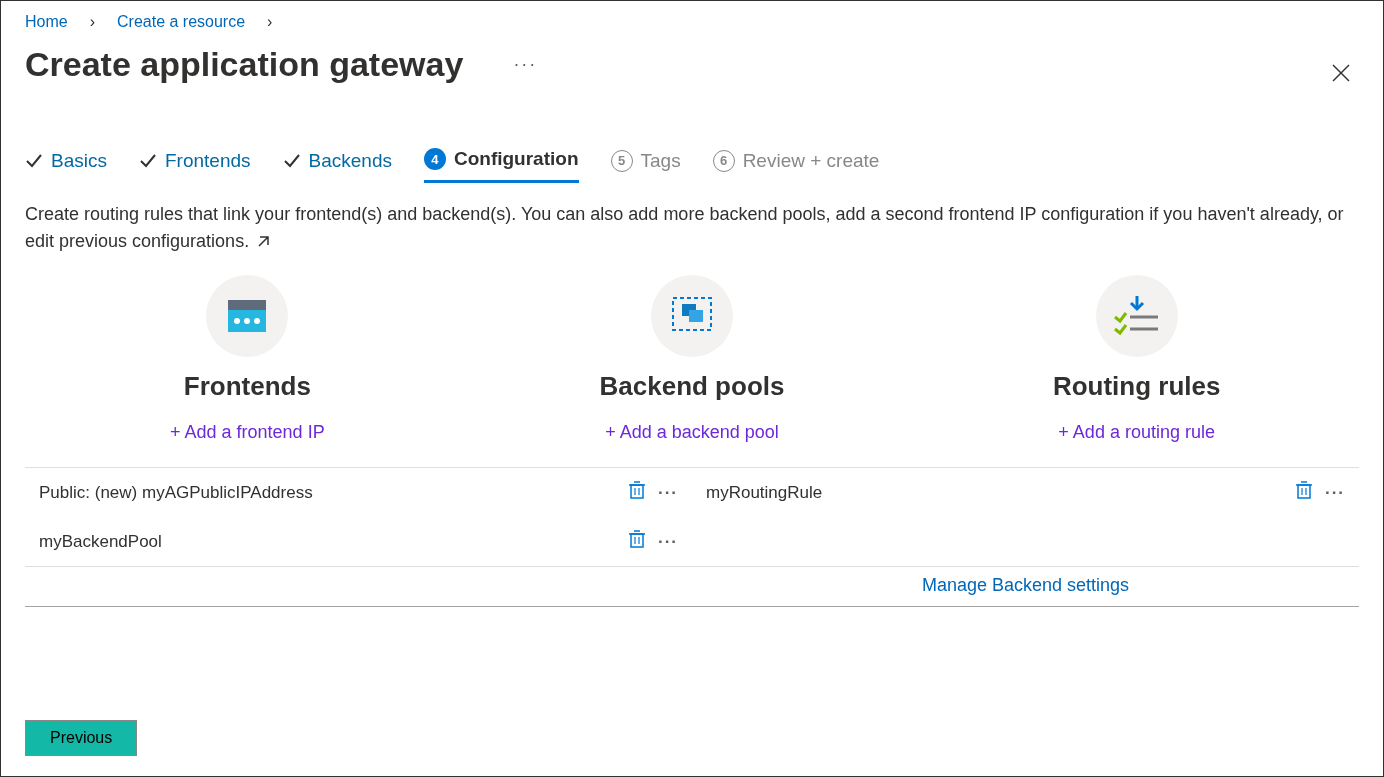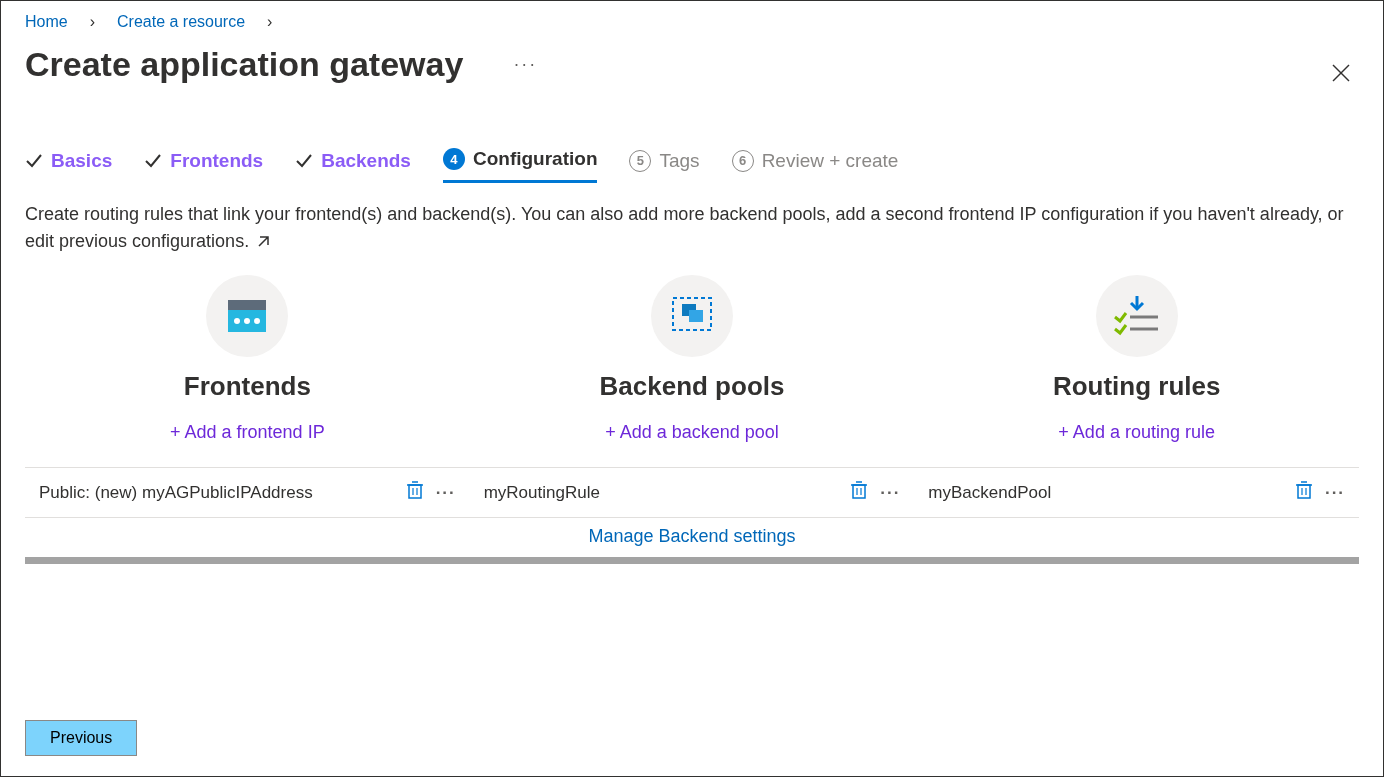--- a/index.html
+++ b/index.html
@@ -54,21 +54,21 @@
     border-bottom: 0;
   }
   .tab {
     display: flex;
     align-items: center;
     gap: 8px;
     padding-bottom: 10px;
     cursor: pointer;
     font-size: 19px;
   }
-  .tab.done  { color: #8b5cf6; font-weight: 700; }
+  .tab.done  { color: #0369a1; font-weight: 400; }
   .tab.active { color: #323130; font-weight: 600; border-bottom: 3px solid #0078d4; }
   .tab.pending { color: #8a8886; }
   .tab-badge {
     width: 22px; height: 22px; border-radius: 50%;
     display: inline-flex; align-items: center; justify-content: center;
     font-size: 13px; font-weight: 600;
   }
   .tab-badge.num-active { background: #0078d4; color: #fff; }
   .tab-badge.num-pending { border: 1.5px solid #8a8886; color: #8a8886; }
   .desc {
@@ -100,61 +100,61 @@
   }
   .add-link {
     color: #6d28d9;
     font-size: 18px;
     margin-top: 20px;
     cursor: pointer;
     display: inline-block;
   }
   .item-row {
     display: grid;
-    grid-template-columns: 1fr 1fr 1fr;
+    grid-template-columns: 1fr 1fr;
     border-top: 1px solid #e1dfdd;
     border-bottom: 1px solid #e1dfdd;
     margin-top: 24px;
   }
   .item-cell {
     display: flex;
     align-items: center;
     justify-content: space-between;
     padding: 12px 14px;
     font-size: 17px;
   }
   .item-actions {
     display: flex;
     align-items: center;
     gap: 12px;
   }
   .trash-btn { cursor: pointer; color: #0078d4; }
   .more-btn { cursor: pointer; color: #605e5c; letter-spacing: 1px; font-weight: 700; }
   .manage-row {
     display: grid;
-    grid-template-columns: 1fr;
-    border-bottom: 7px solid #a3a3a3;
+    grid-template-columns: 1fr 1fr;
+    border-bottom: 1px solid #a3a3a3;
   }
   .manage-link {
     text-align: center;
     padding: 8px 0 10px 0;
     color: #0067b8;
     font-size: 18px;
     cursor: pointer;
   }
   .footer {
     position: absolute;
     left: 24px;
     bottom: 20px;
     display: flex;
     gap: 12px;
   }
   .btn {
     border: 1px solid #8a8886;
-    background: #7dd3fc;
+    background: #14b8a6;
     padding: 8px 24px;
     font-size: 16px;
     cursor: pointer;
   }
 </style>
 </head>
 <body>
 
 <div class="page">
 

